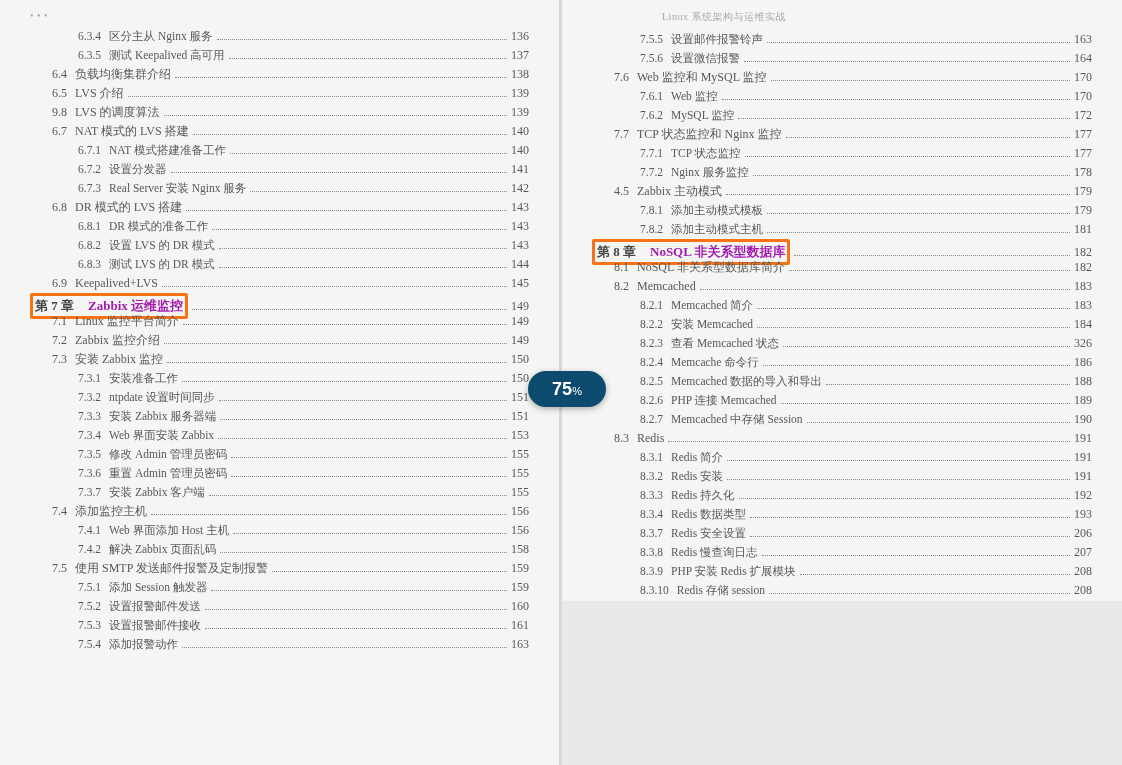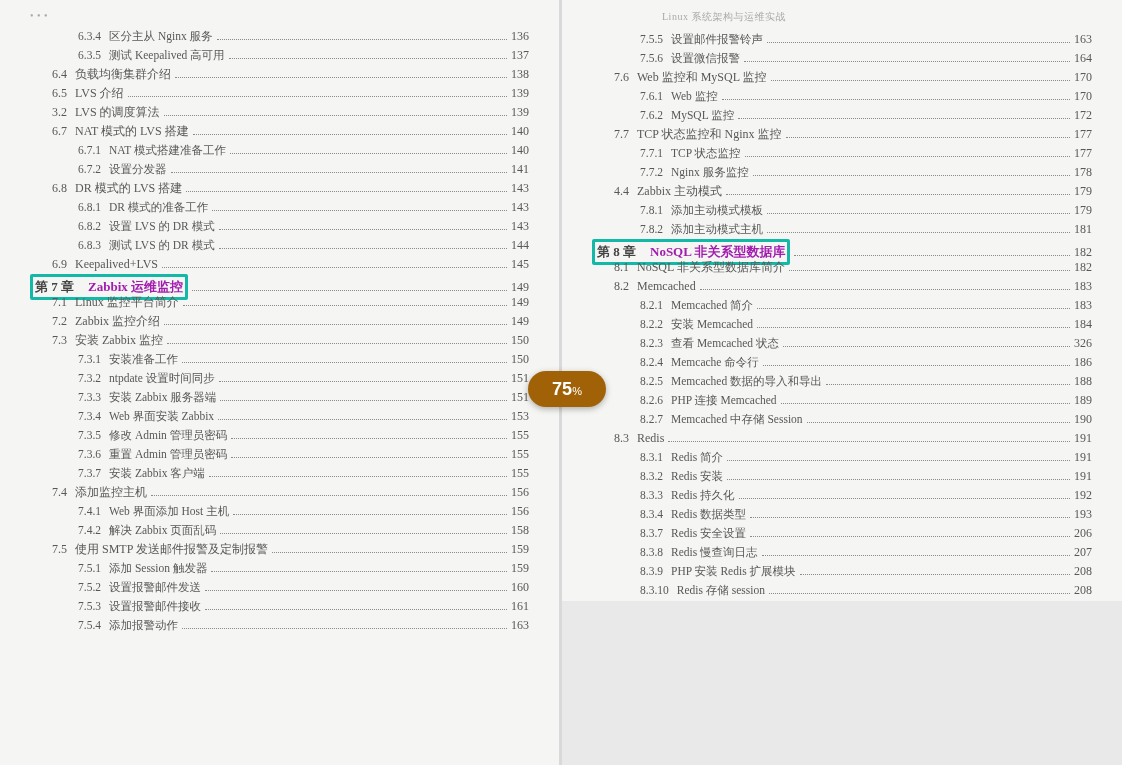--- a/index.html
+++ b/index.html
@@ -59,33 +59,33 @@
     margin: 0 4px 4px 4px;
     min-width: 10px;
   }
   .toc-page { flex: 0 0 auto; }
   .lvl1 .toc-num  { margin-left: 0; font-weight: bold; color:#454545; font-size:13px; }
   .lvl1 .toc-text { font-weight: bold; color:#a21caf; font-size:13px; }
   .lvl2 .toc-num  { margin-left: 22px; }
   .lvl3 .toc-num  { margin-left: 48px; font-size: 11.5px; }
   .lvl3 .toc-text { font-size: 11.5px; }
   .highlight {
-    border: 3px solid #14b8a6;
+    border: 3px solid #f97316;
     border-radius: 2px;
     padding: 0 2px;
     display: inline-flex;
     align-items: baseline;
   }
   .zoom-badge {
     position: absolute;
     left: 528px;
     top: 371px;
     width: 78px;
     height: 36px;
-    background: #a16207;
+    background: #0c4a6e;
     border-radius: 18px;
     color: #ffffff;
     font-family: Arial, sans-serif;
     text-align: center;
     line-height: 36px;
     z-index: 50;
     box-shadow: 0 2px 6px rgba(0,0,0,0.3);
   }
   .zoom-badge .big { font-size: 18px; font-weight: 600; }
   .zoom-badge .pct { font-size: 11px; }
@@ -116,21 +116,21 @@
           <span class="toc-dots"></span>
           <span class="toc-page">138</span>
         </div>
         <div class="toc-line lvl2">
           <span class="toc-num">6.5</span>
           <span class="toc-text">LVS 介绍</span>
           <span class="toc-dots"></span>
           <span class="toc-page">139</span>
         </div>
         <div class="toc-line lvl2">
-          <span class="toc-num">3.2</span>
+          <span class="toc-num">9.8</span>
           <span class="toc-text">LVS 的调度算法</span>
           <span class="toc-dots"></span>
           <span class="toc-page">139</span>
         </div>
         <div class="toc-line lvl2">
           <span class="toc-num">6.7</span>
           <span class="toc-text">NAT 模式的 LVS 搭建</span>
           <span class="toc-dots"></span>
           <span class="toc-page">140</span>
         </div>
@@ -138,20 +138,26 @@
           <span class="toc-num">6.7.1</span>
           <span class="toc-text">NAT 模式搭建准备工作</span>
           <span class="toc-dots"></span>
           <span class="toc-page">140</span>
         </div>
         <div class="toc-line lvl3">
           <span class="toc-num">6.7.2</span>
           <span class="toc-text">设置分发器</span>
           <span class="toc-dots"></span>
           <span class="toc-page">141</span>
+        </div>
+        <div class="toc-line lvl3">
+          <span class="toc-num">6.7.3</span>
+          <span class="toc-text">Real Server 安装 Nginx 服务</span>
+          <span class="toc-dots"></span>
+          <span class="toc-page">142</span>
         </div>
         <div class="toc-line lvl2">
           <span class="toc-num">6.8</span>
           <span class="toc-text">DR 模式的 LVS 搭建</span>
           <span class="toc-dots"></span>
           <span class="toc-page">143</span>
         </div>
         <div class="toc-line lvl3">
           <span class="toc-num">6.8.1</span>
           <span class="toc-text">DR 模式的准备工作</span>
@@ -341,21 +347,21 @@
           <span class="toc-dots"></span>
           <span class="toc-page">177</span>
         </div>
         <div class="toc-line lvl3">
           <span class="toc-num">7.7.2</span>
           <span class="toc-text">Nginx 服务监控</span>
           <span class="toc-dots"></span>
           <span class="toc-page">178</span>
         </div>
         <div class="toc-line lvl2">
-          <span class="toc-num">4.4</span>
+          <span class="toc-num">4.5</span>
           <span class="toc-text">Zabbix 主动模式</span>
           <span class="toc-dots"></span>
           <span class="toc-page">179</span>
         </div>
         <div class="toc-line lvl3">
           <span class="toc-num">7.8.1</span>
           <span class="toc-text">添加主动模式模板</span>
           <span class="toc-dots"></span>
           <span class="toc-page">179</span>
         </div>

